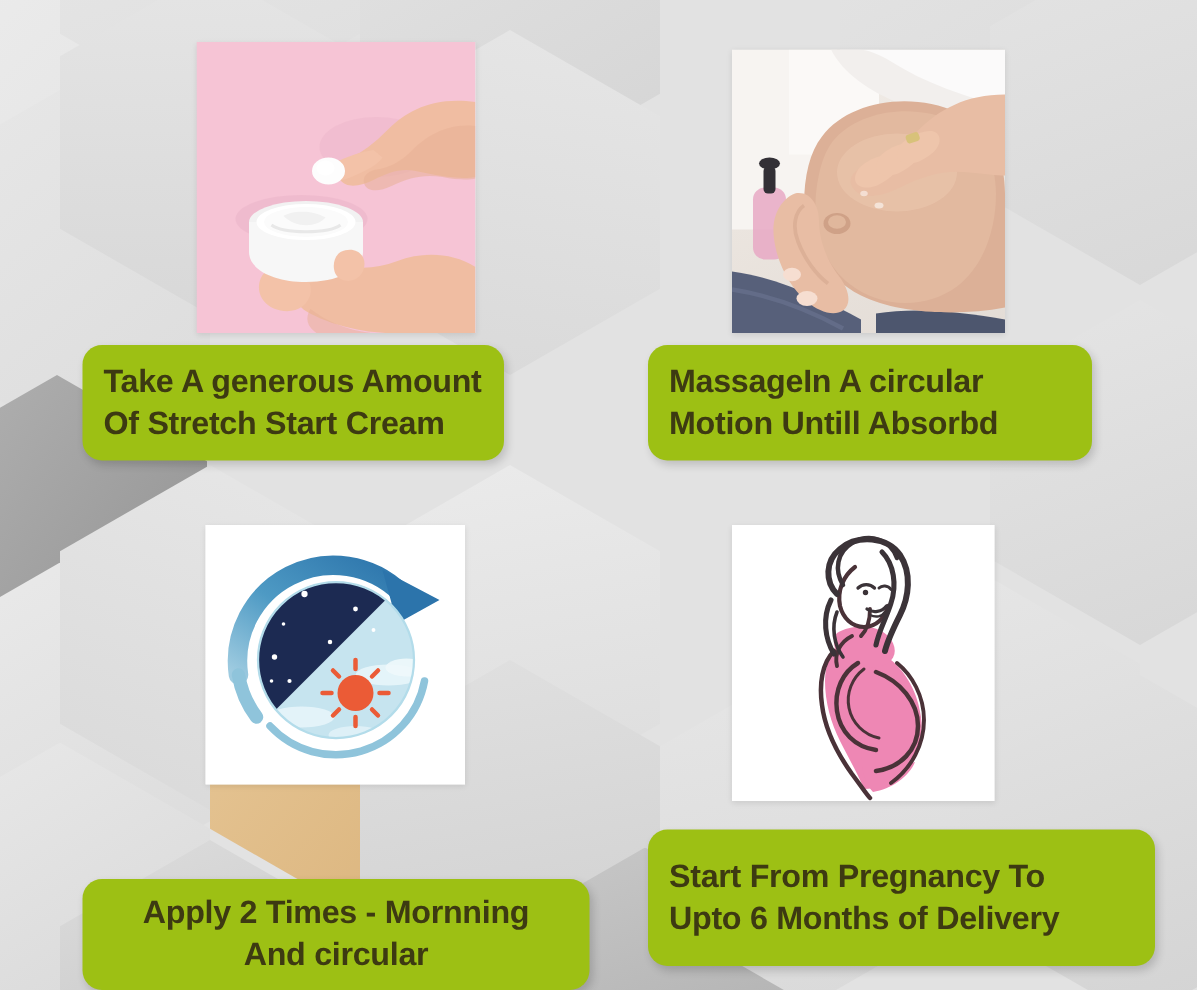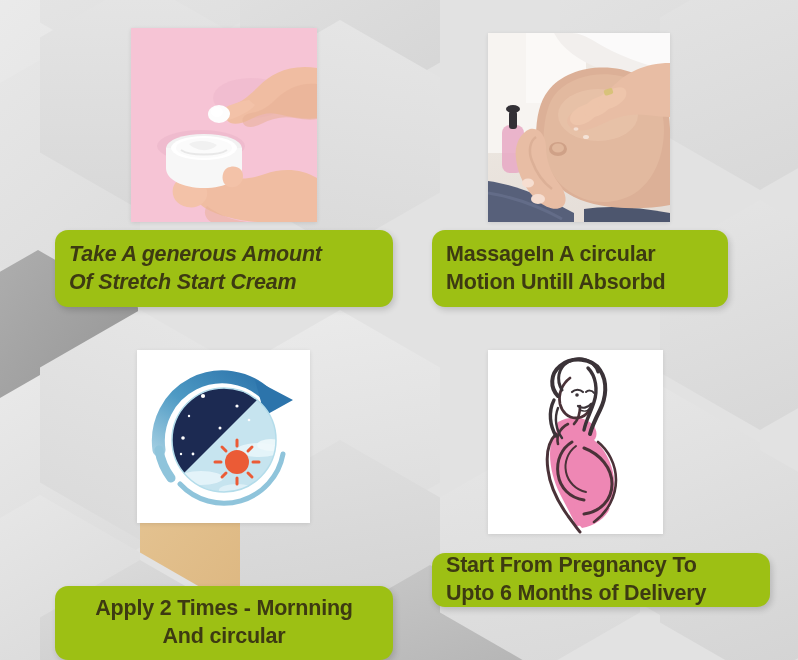--- a/index.html
+++ b/index.html
@@ -133,21 +133,21 @@
       <ellipse cx="73" cy="120" rx="28" ry="10" fill="#fbfbfb"></ellipse>
       <path d="M58 116 C64 112 78 112 86 117 C80 124 66 124 58 116 Z" fill="#f1f1f1"></path>
       <path d="M50 122 C58 128 88 128 96 122" stroke="#e8e8e8" stroke-width="2" fill="none"></path>
 
       <path d="M96 140 C104 136 112 140 112 148 C112 156 104 162 96 158 C90 155 90 144 96 140 Z" fill="#f3c2a8"></path>
 
       <path d="M76 178 C86 186 100 192 116 194 L80 194 C74 190 72 184 76 178 Z" fill="#e8b096" opacity="0.5"></path>
     </svg>
   </div>
 
-  <div class="pill align-left" style="left:55px; top:230px; width:338px; height:77px;font-style:italic;">
+  <div class="pill align-left" style="left:55px; top:230px; width:281px; height:77px;">
     <div class="line">Take A generous Amount</div>
     <div class="line">Of Stretch Start Cream</div>
   </div>
 
   <div class="tile" style="left:488px; top:33px; width:182px; height:189px;">
     <div class="belly-bg"></div>
     <svg viewBox="0 0 182 189" width="182" height="189" style="position:absolute;inset:0;">
 
       <rect x="0" y="0" width="70" height="120" fill="#f7f4f1"></rect>
       <rect x="38" y="0" width="60" height="70" fill="#fbf9f7"></rect>
@@ -292,18 +292,18 @@
 
       <path d="M84 42 C87 39 92 39 95 42" stroke="#3b3338" stroke-width="2.2" fill="none" stroke-linecap="round"></path>
       <circle cx="89" cy="45" r="1.8" fill="#3b3338"></circle>
       <path d="M98 42 C100 40 104 40 106 43" stroke="#3b3338" stroke-width="2" fill="none" stroke-linecap="round"></path>
 
       <path d="M90 56 C94 59 100 58 103 54" stroke="#3b3338" stroke-width="2.2" fill="none" stroke-linecap="round"></path>
       <path d="M92 60 C96 62 100 61 102 58" stroke="#3b3338" stroke-width="1.6" fill="none" stroke-linecap="round"></path>
     </svg>
   </div>
 
-  <div class="pill align-left" style="left:432px; top:553px; width:338px; height:54px;">
+  <div class="pill align-left" style="left:432px; top:553px; width:338px; height:91px;">
     <div class="line">Start From Pregnancy To</div>
     <div class="line">Upto 6 Months of Delivery</div>
   </div>
 
 </div>
 
 </body></html>

